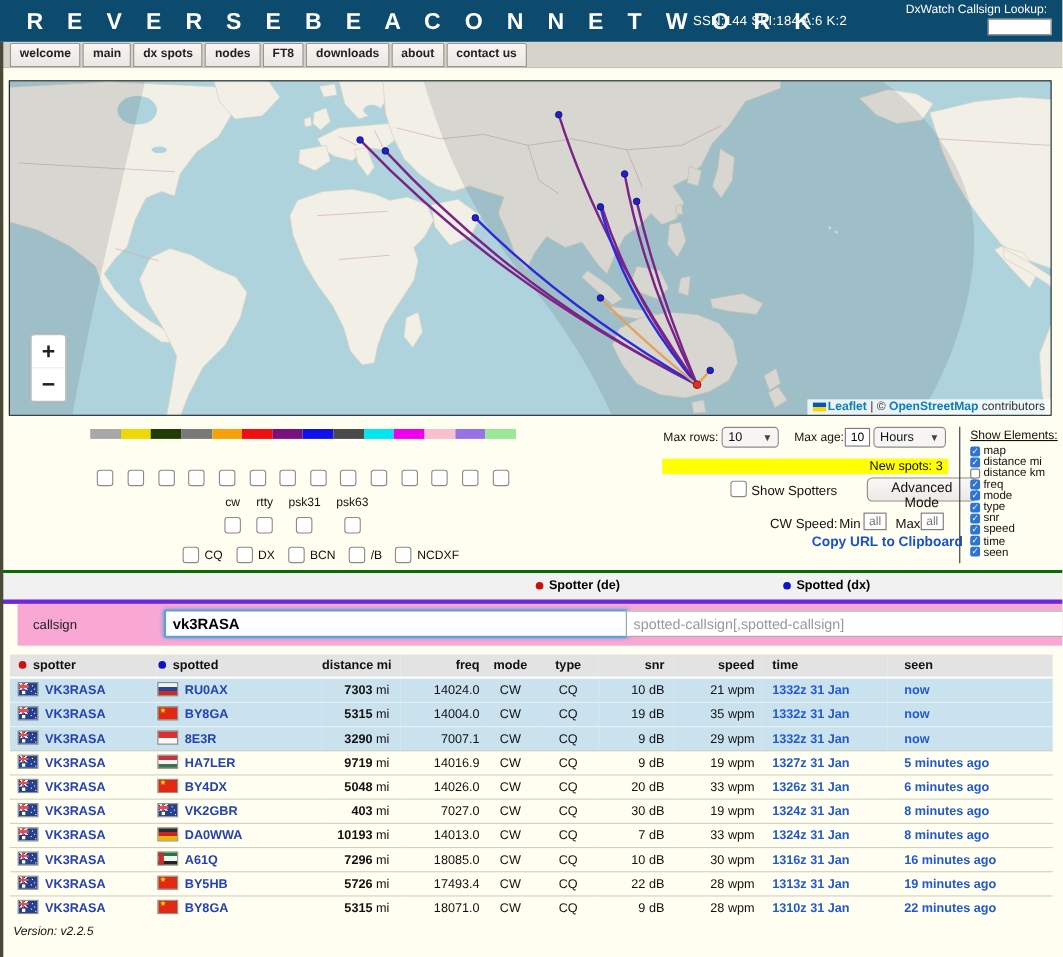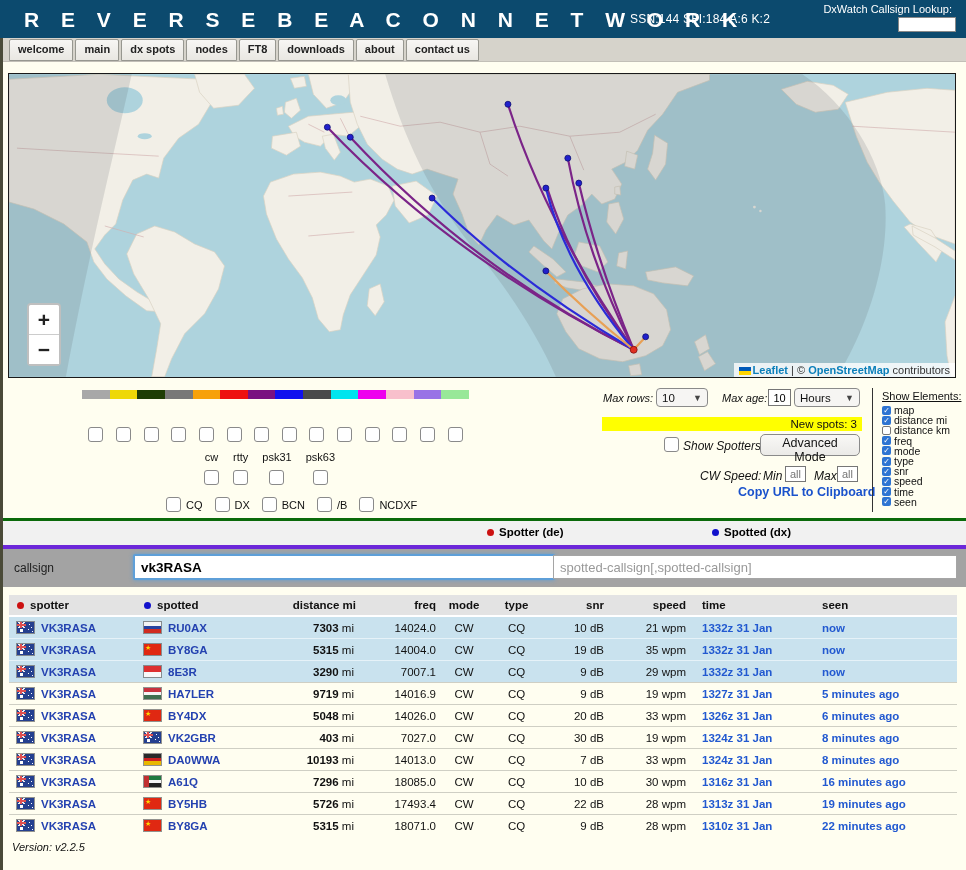--- a/index.html
+++ b/index.html
@@ -41,48 +41,48 @@
   .band-labels{position:absolute;left:82px;top:21px;width:387px;display:flex;}
   .band-labels div{flex:1;text-align:center;font-size:11px;}
   .band-checks{position:absolute;left:82px;top:42px;width:387px;display:flex;}
   .band-checks div{flex:1;display:flex;justify-content:center;}
   .cb{width:13px;height:13px;border:1px solid #8a8a8a;border-radius:3px;background:#fff;display:inline-block;cursor:pointer;}
   .modes-group{position:absolute;left:204px;top:66px;display:flex;gap:14px;}
   .mode-col{display:flex;flex-direction:column;align-items:center;gap:7px;font-size:11px;}
   .types-row{position:absolute;left:166px;top:112px;display:flex;gap:12px;align-items:center;font-size:11px;}
   .type-item{display:flex;align-items:center;gap:5px;}
 
-  .lbl{position:absolute;white-space:nowrap;font-style:italic;}
+  .lbl{position:absolute;white-space:nowrap;}
   .sel{position:absolute;height:19px;border:1px solid #8a8a8a;border-radius:4px;background:#f6f5f3;display:flex;align-items:center;
        justify-content:space-between;padding:0 5px;font-size:11.5px;cursor:pointer;box-sizing:border-box;}
   .sel .chev{font-size:9px;color:#444;margin-left:6px;}
   .tinput{position:absolute;border:1px solid #767676;background:#fff;font-size:11px;text-align:center;box-sizing:border-box;padding:0;}
   .newspots{position:absolute;left:602px;top:32px;width:260px;height:14px;background:#ffff00;text-align:right;
             font-size:11.5px;line-height:14px;padding-right:5px;box-sizing:border-box;}
-  .advbtn{position:absolute;left:760px;top:49px;width:100px;height:22px;border:1px solid #8a8a8a;border-radius:5px;
+  .advbtn{position:absolute;left:788px;top:49px;width:100px;height:22px;border:1px solid #8a8a8a;border-radius:5px;
           background:linear-gradient(#f9f8f6,#ebeae7);font-size:12.5px;color:#111;cursor:pointer;
           font-family:"Liberation Sans",sans-serif;}
   .copyurl{position:absolute;left:738px;top:100px;font-size:12.5px;font-weight:700;color:#1a52cc;cursor:pointer;}
   .vdivider{position:absolute;left:872px;top:3px;height:124px;width:1px;background:#333;}
   .show-elements{position:absolute;left:882px;top:5px;width:80px;}
   .se-title{font-size:11px;text-decoration:underline;margin-bottom:3px;white-space:nowrap;}
   .se-item{display:flex;align-items:center;gap:3px;font-size:10.5px;line-height:10.2px;height:10.2px;white-space:nowrap;}
   .mini-cb{width:9px;height:9px;border-radius:2px;flex:0 0 9px;box-sizing:border-box;cursor:pointer;}
   .mini-cb.on{background:#2e74d2;color:#fff;font-size:8px;line-height:9px;text-align:center;}
   .mini-cb.off{background:#fff;border:1px solid #777;}
 
   .green-divider{height:3px;background:#0a6a0a;}
 
   
   .search-head{position:relative;height:24px;background:#f1f1f1;border-bottom:4px solid #6d28d9;font-size:11.5px;font-weight:700;}
   .sh-item{position:absolute;top:5px;display:flex;align-items:center;gap:5px;}
   .dot{display:inline-block;width:7px;height:7px;border-radius:50%;}
   .dot.red{background:#cc1111;}
   .dot.blue{background:#1111cc;}
-  .search-row{position:relative;height:38px;background:#a3a3a3;}
+  .search-row{position:relative;height:38px;background:#f9a8d4;margin-left:16px;}
   .cs-label{position:absolute;left:14px;top:12px;font-size:12px;color:#222;}
   .cs-input{position:absolute;left:133px;top:5px;width:406px;height:22px;border:2px solid #5e9fd8;border-radius:2px;
             box-shadow:0 0 4px rgba(90,160,220,.9);font-size:13.5px;font-weight:700;padding:0 6px;color:#000;
             font-family:"Liberation Sans",sans-serif;}
   .sp-input{position:absolute;left:553px;top:6px;width:390px;height:22px;border:1px solid #a5a5a5;font-size:13px;padding:0 6px;
             font-family:"Liberation Sans",sans-serif;}
   .sp-input::placeholder{color:#999;}
 
   
   .spots{width:948px;margin:8px 9px 0 9px;border-collapse:collapse;table-layout:fixed;font-size:11.5px;color:#111;}

